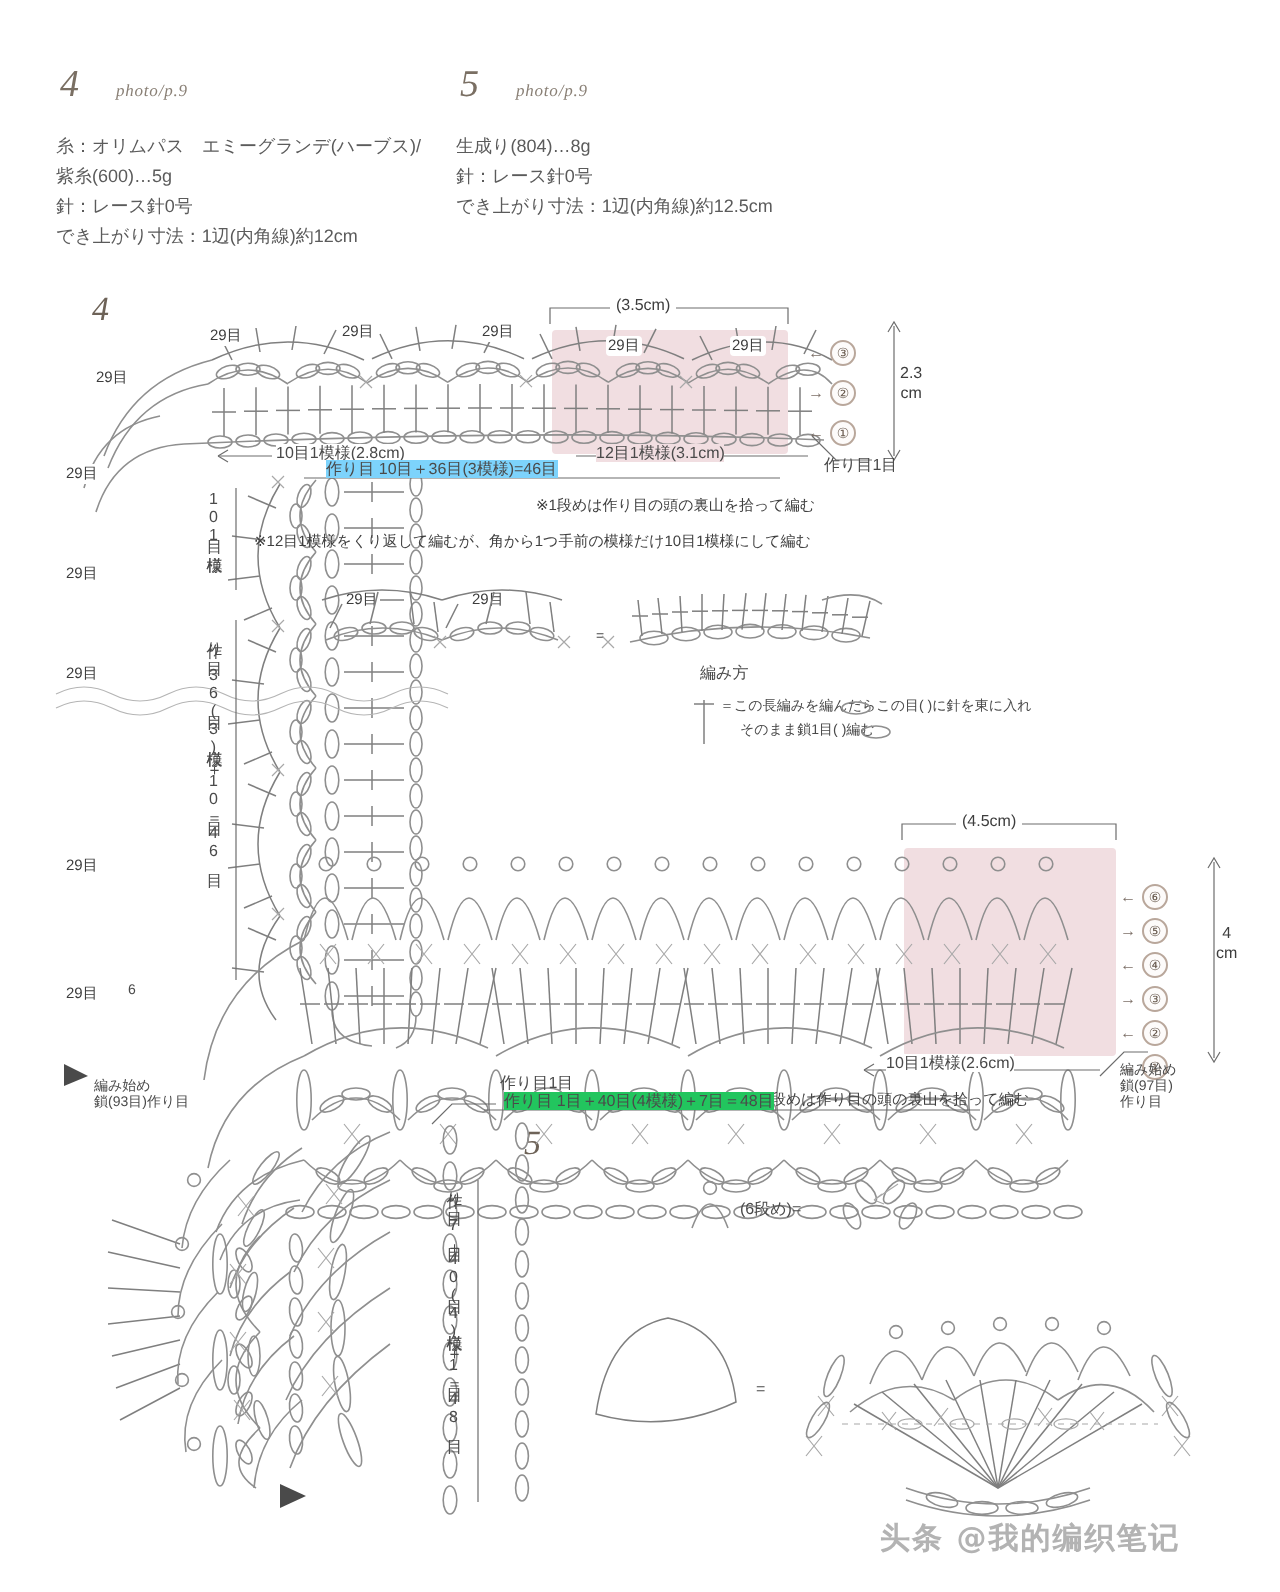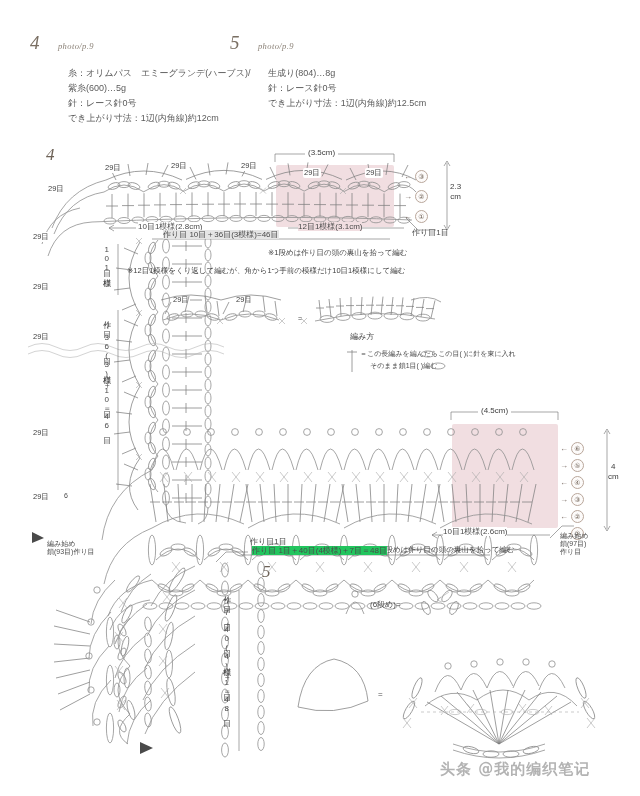--- a/index.html
+++ b/index.html
@@ -11,21 +11,21 @@
   .abs{position:absolute;}
   
   .hdr-num{
     font-family:"Liberation Serif","DejaVu Serif",serif;
     font-style:italic;font-size:19px;color:#7a6f63;line-height:1;
   }
   .hdr-photo{
     font-family:"Liberation Serif","DejaVu Serif",serif;
     font-style:italic;font-size:8.5px;color:#8a8076;letter-spacing:.4px;
   }
-  .hdr-line{font-size:9px;color:#5b5b5b;line-height:15px;white-space:nowrap;margin-left:40px;}
+  .hdr-line{font-size:9px;color:#5b5b5b;line-height:15px;white-space:nowrap;}
   
   .lbl{font-size:8px;color:#4a4a4a;white-space:nowrap;line-height:1.15;}
   .lbl-sm{font-size:7px;color:#4a4a4a;white-space:nowrap;line-height:1.15;}
   .lbl-note{font-size:7.5px;color:#3f3f3f;white-space:nowrap;}
   .vert{writing-mode:vertical-rl;text-orientation:upright;white-space:nowrap;}
   .big-num{
     font-family:"Liberation Serif","DejaVu Serif",serif;
     font-style:italic;font-size:17px;color:#6d6257;
   }
   
@@ -512,21 +512,21 @@
 <div class="abs lbl" style="left:138px;top:222px;background:#fff;">10目1模様(2.8cm)</div>
 
 <svg class="abs" style="left:286px;top:220px;" width="130" height="16">
   <path class="lead" d="M2,8 L118,8"></path>
 </svg>
 <div class="abs lbl" style="left:298px;top:222px;background:#f1dee1;">12目1模様(3.1cm)</div>
 
 <svg class="abs" style="left:150px;top:232px;" width="250" height="14">
   <path class="lead" d="M2,7 L240,7"></path>
 </svg>
-<div class="abs lbl" style="left:163px;top:230px;background:#e5e5e5;">作り目 10目＋36目(3模様)=46目</div>
+<div class="abs lbl" style="left:163px;top:230px;background:#7dd3fc;">作り目 10目＋36目(3模様)=46目</div>
 
 <svg class="abs" style="left:400px;top:214px;" width="40" height="22">
   <path class="lead" d="M6,4 L18,16 L36,16"></path>
 </svg>
 <div class="abs lbl" style="left:412px;top:228px;">作り目1目</div>
 
 <div class="abs lbl vert" style="left:102px;top:245px;height:48px;">10目1模様</div>
 <div class="abs lbl vert" style="left:102px;top:315px;height:170px;">作り目 36目(3模様)＋10目＝46目</div>
 <svg class="abs" style="left:113px;top:240px;" width="10" height="260">
   <line class="lead" x1="5" y1="4" x2="5" y2="55"></line>

